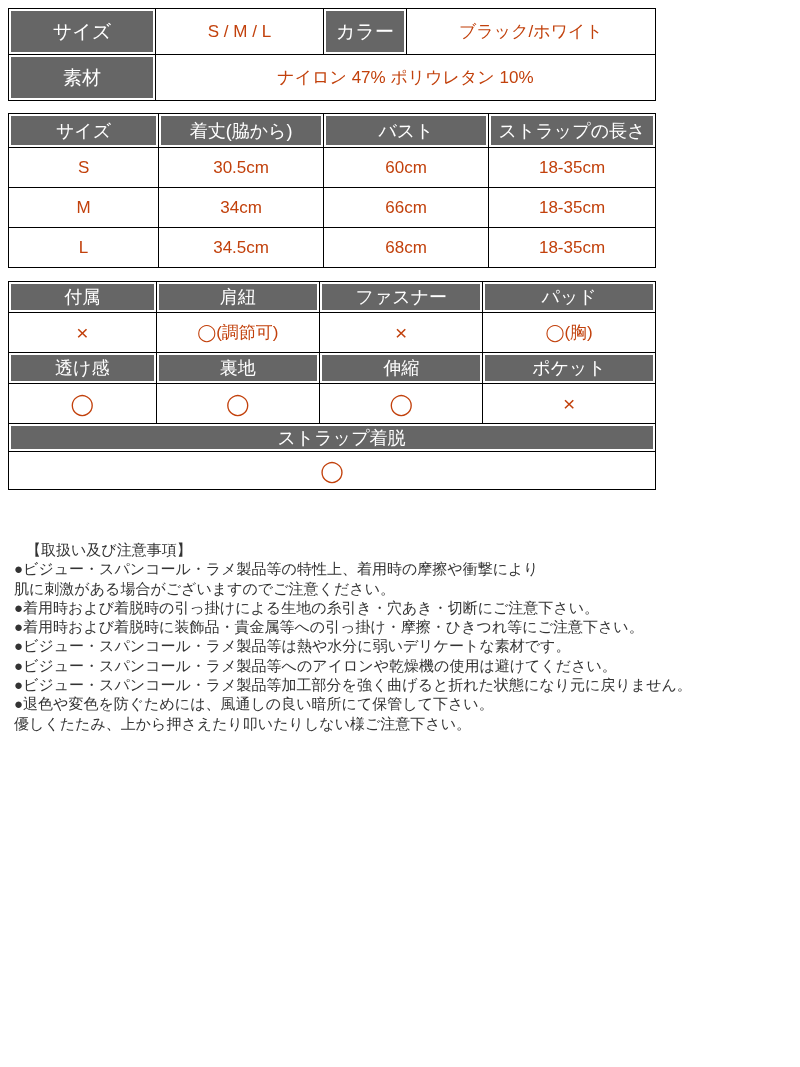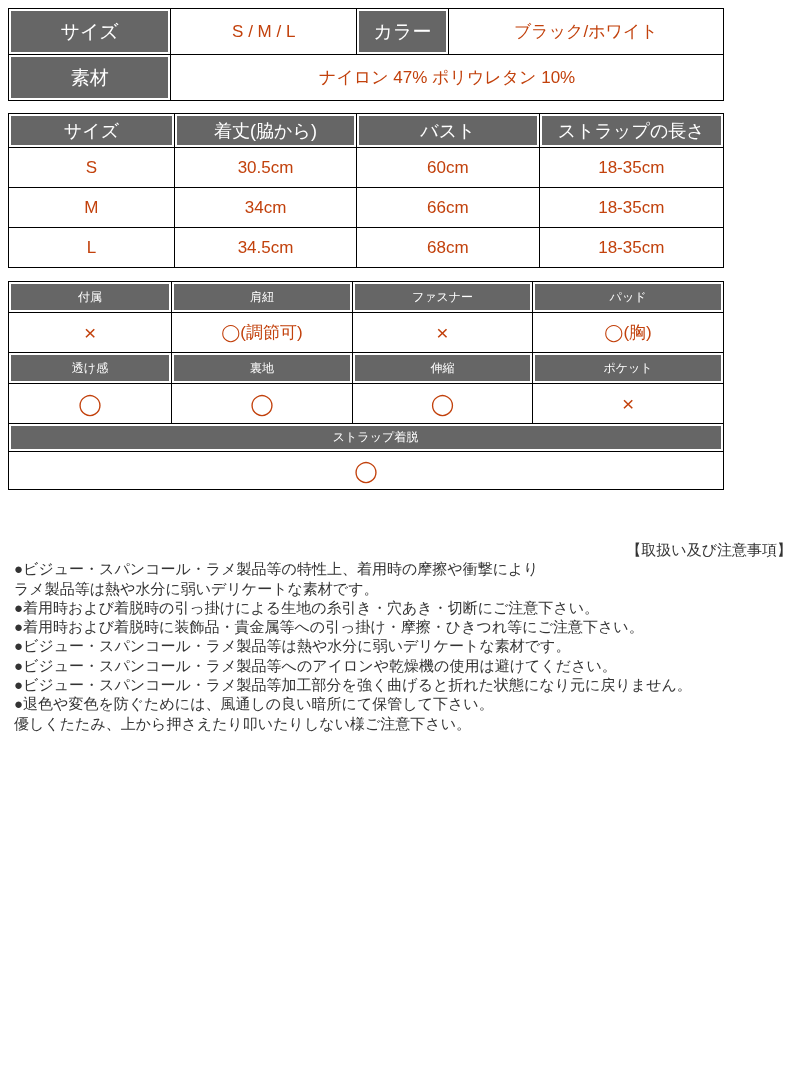--- a/index.html
+++ b/index.html
@@ -12,21 +12,21 @@
     height: 1067px;
     font-family: "Liberation Sans", "DejaVu Sans", sans-serif;
     color: #333333;
     overflow: hidden;
   }
   .page {
     padding: 8px 8px 0 8px;
   }
   table {
     border-collapse: collapse;
-    width: 716px;
+    width: 648px;
     table-layout: fixed;
   }
   th, td {
     border: 1px solid #000000;
     text-align: center;
     vertical-align: middle;
     padding: 0;
     overflow: hidden;
     white-space: nowrap;
   }
@@ -43,34 +43,34 @@
     font-size: 17px;
   }
   
   .tbl-spec { margin-bottom: 12px; }
   .tbl-spec th, .tbl-spec td { height: 45px; }
   
   .tbl-meas { margin-bottom: 13px; }
   .tbl-meas th { height: 33px; font-size: 18px; }
   .tbl-meas td { height: 39px; }
   
-  .tbl-feat th { height: 30px; font-size: 12px; }
+  .tbl-feat th { height: 30px; font-size: 18px; }
   .tbl-feat td { height: 39px; }
   .tbl-feat th.strap { height: 27px; padding-left: 19px; }
   .tbl-feat td.strap-val { height: 37px; }
   .mark { font-size: 21px; }
   
   .notes {
     margin-top: 50px;
     padding-left: 6px;
     font-size: 15px;
     line-height: 19.3px;
     color: #333333;
   }
-  .notes .note-title { padding-left: 12px; text-align: right; }
+  .notes .note-title { padding-left: 12px; }
   .notes div { white-space: nowrap; }
 </style>
 </head>
 <body>
 
 <div class="page">
 
   <table class="tbl-spec">
     <colgroup>
       <col style="width:22.7%">
@@ -164,21 +164,21 @@
     </tr>
     <tr>
       <td class="strap-val mark" colspan="4">◯</td>
     </tr>
   </tbody>
     </table>
 
   <div class="notes">
     <div class="note-title">【取扱い及び注意事項】</div>
     <div>●ビジュー・スパンコール・ラメ製品等の特性上、着用時の摩擦や衝撃により</div>
-    <div>ラメ製品等は熱や水分に弱いデリケートな素材です。</div>
+    <div>肌に刺激がある場合がございますのでご注意ください。</div>
     <div>●着用時および着脱時の引っ掛けによる生地の糸引き・穴あき・切断にご注意下さい。</div>
     <div>●着用時および着脱時に装飾品・貴金属等への引っ掛け・摩擦・ひきつれ等にご注意下さい。</div>
     <div>●ビジュー・スパンコール・ラメ製品等は熱や水分に弱いデリケートな素材です。</div>
     <div>●ビジュー・スパンコール・ラメ製品等へのアイロンや乾燥機の使用は避けてください。</div>
     <div>●ビジュー・スパンコール・ラメ製品等加工部分を強く曲げると折れた状態になり元に戻りません。</div>
     <div>●退色や変色を防ぐためには、風通しの良い暗所にて保管して下さい。</div>
     <div>優しくたたみ、上から押さえたり叩いたりしない様ご注意下さい。</div>
   </div>
 
 </div>

